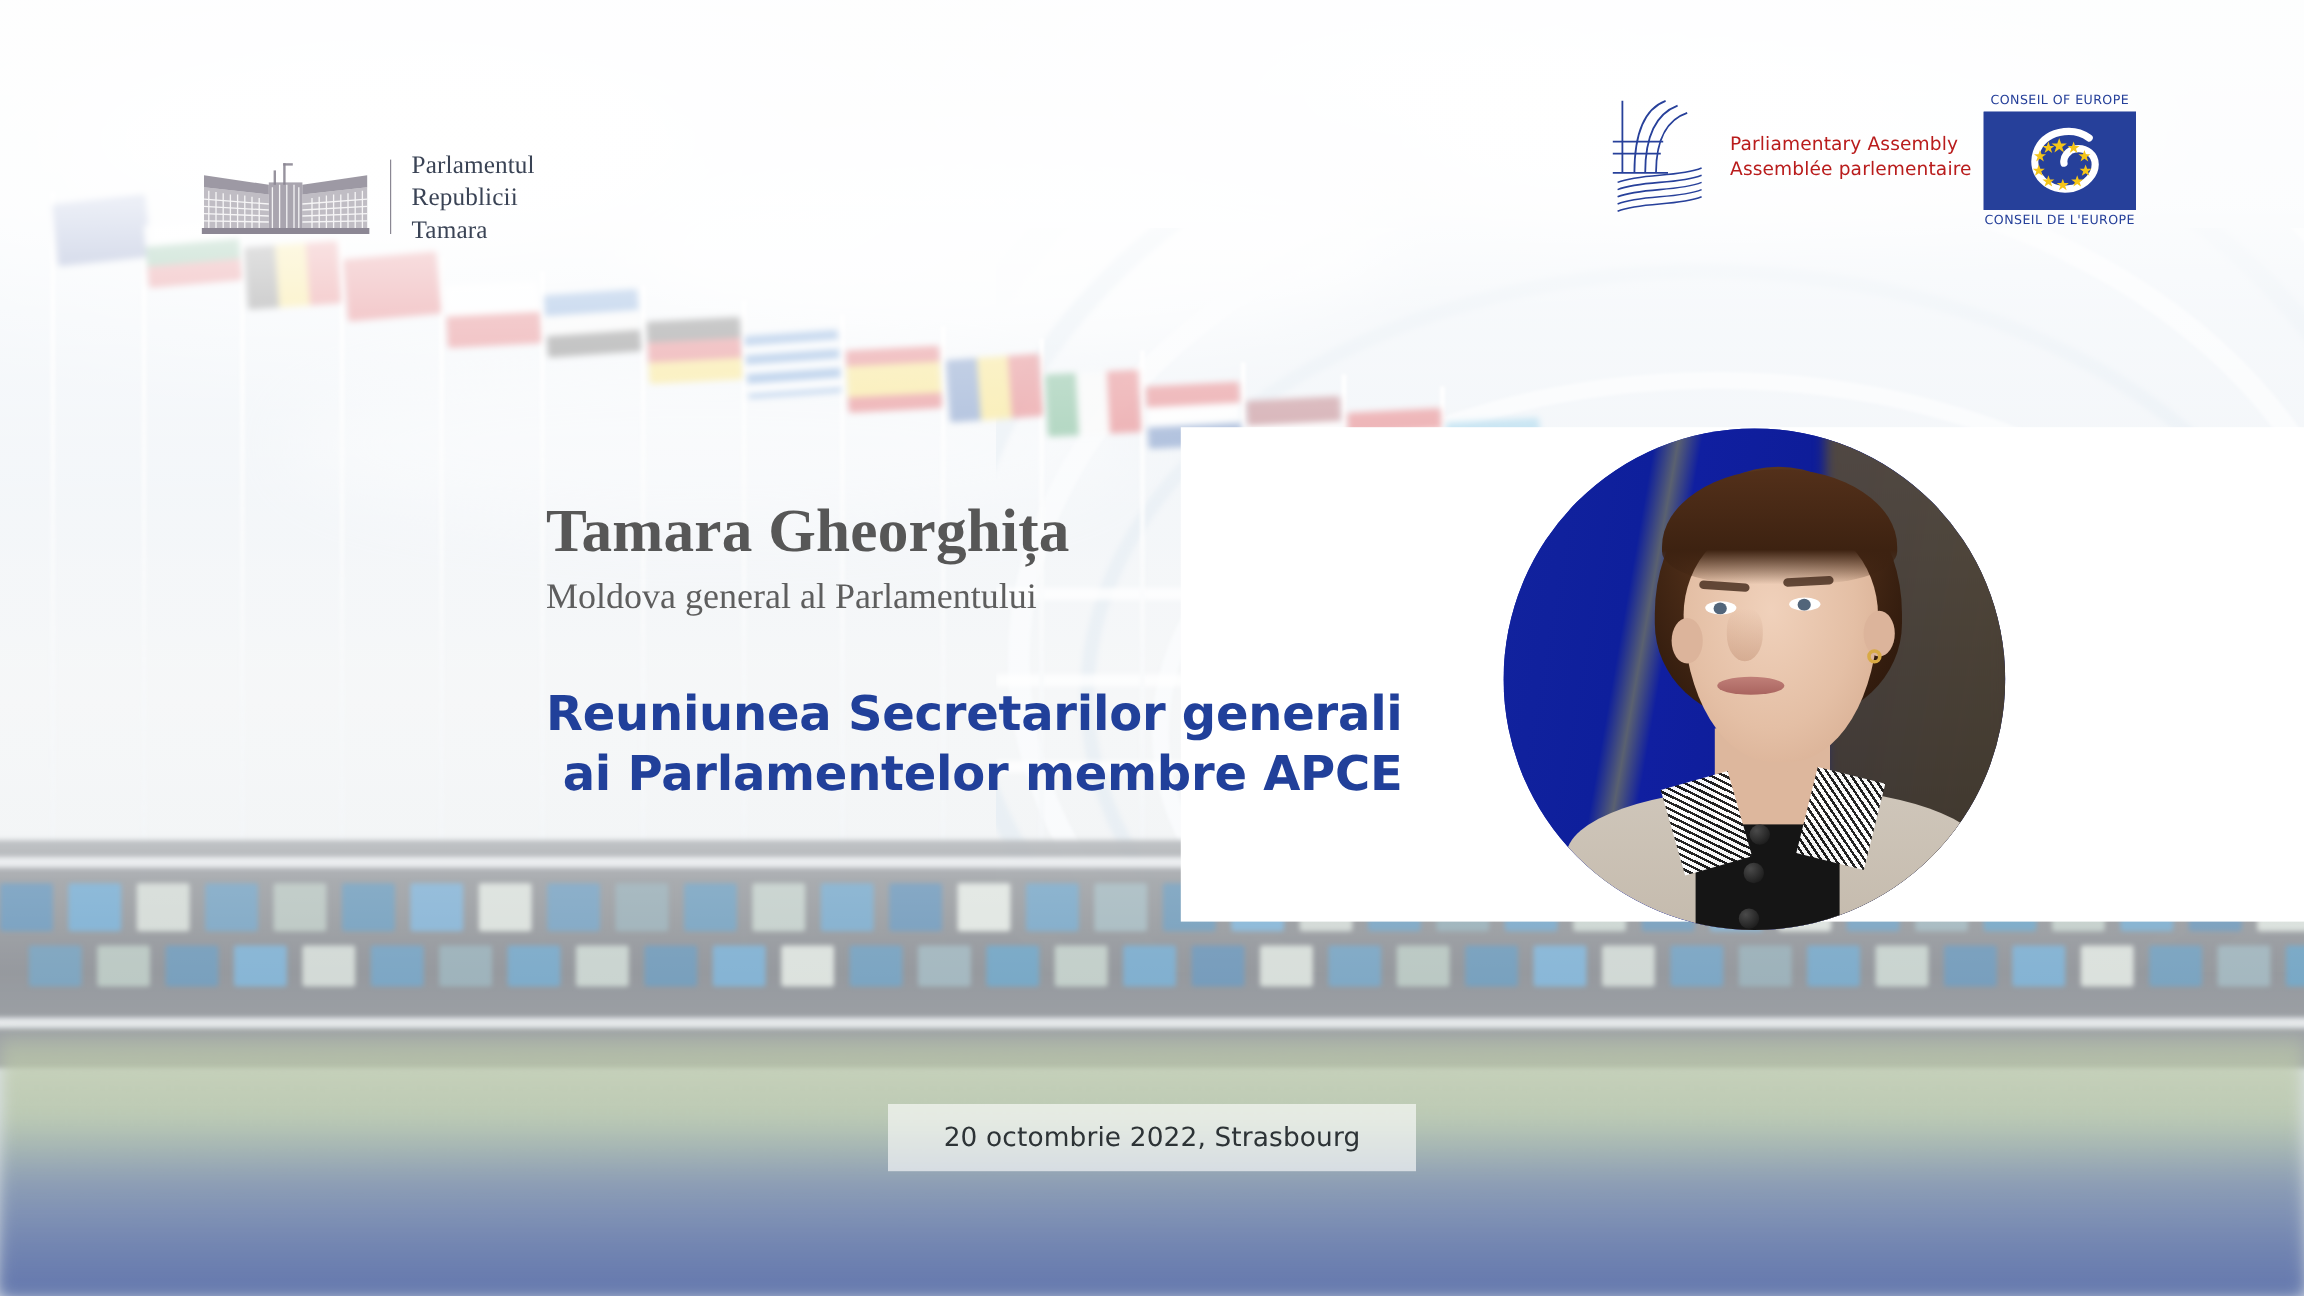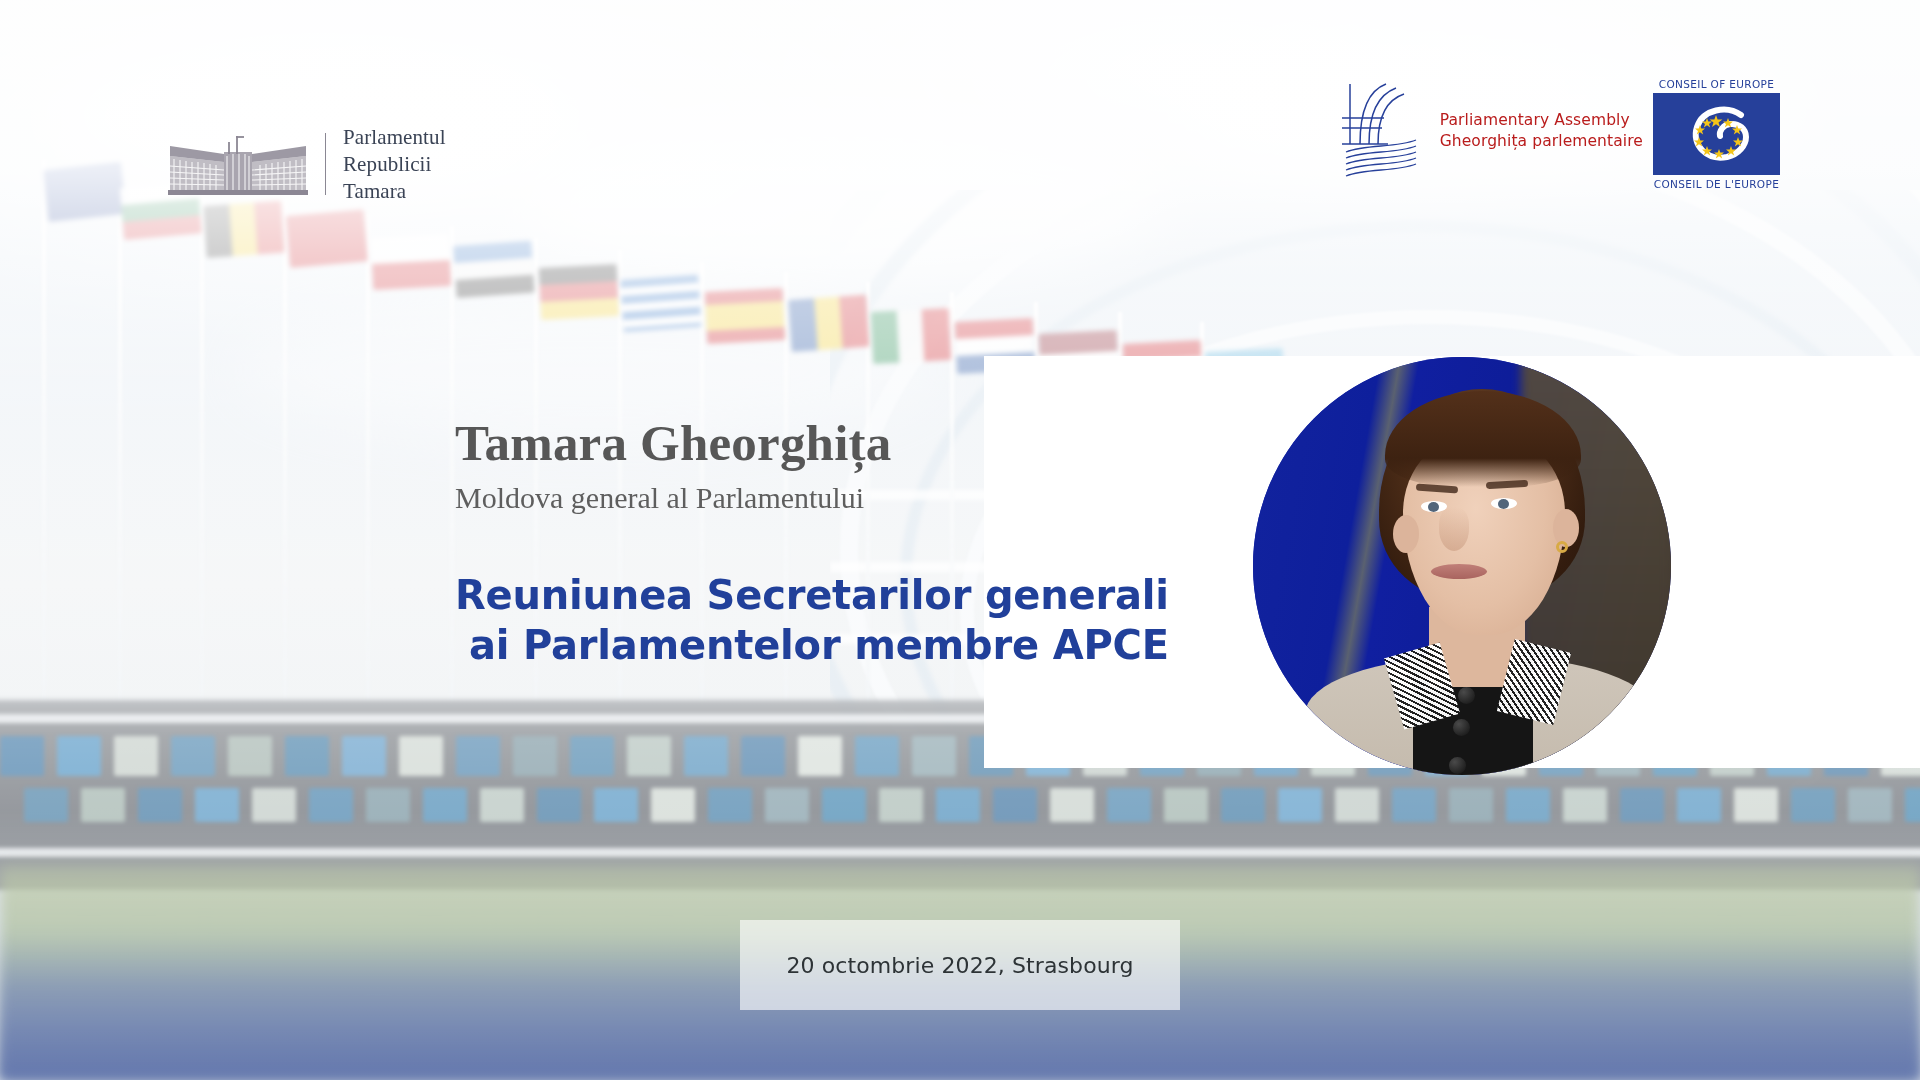--- a/index.html
+++ b/index.html
@@ -252,21 +252,21 @@
     position:absolute; width:17px; height:17px; border-radius:50%;
     background:radial-gradient(circle at 34% 30%, #4a4a4a, #101010);
   }
   .pt-earring {
     position:absolute; width:12px; height:12px; border-radius:50%;
     border:3px solid #d8aa45; background:transparent;
   }
 
   
   .date-band {
-    position:absolute; left:740px; top:920px; width:440px; height:90px;
+    position:absolute; left:740px; top:920px; width:440px; height:56px;
     background:rgba(255,255,255,.62);
     display:flex; align-items:center; justify-content:center;
   }
   .date-text {
     font-family:"DejaVu Sans", sans-serif;
     font-size:22px; color:#2d3336; letter-spacing:.1px;
   }
 </style>
 </head>
 <body>
@@ -453,21 +453,21 @@
           <g fill="none" stroke="#27409a" stroke-width="1.3">
             <path d="M6 74 C26 66 56 70 76 62"></path>
             <path d="M6 80 C26 72 56 76 76 68"></path>
             <path d="M6 86 C26 78 56 82 76 74"></path>
             <path d="M6 92 C26 84 56 88 76 80"></path>
             <path d="M6 98 C26 90 56 94 76 86"></path>
           </g>
         </svg>
         <div class="pace-text">
           <div class="l1">Parliamentary Assembly</div>
-          <div class="l2">Gheorghița parlementaire</div>
+          <div class="l2">Assemblée parlementaire</div>
         </div>
       </div>
 
       <div class="coe-logo">
         <div class="coe-cap">CONSEIL OF EUROPE</div>
         <div class="coe-flag">
           <svg viewBox="0 0 127 82" width="127" height="82">
             <rect width="127" height="82" fill="#26409a"></rect>
             <path d="M88 22 C74 12 50 16 44 34 C38 52 54 68 74 64 C86 61 93 52 93 44
                      C93 36 86 30 77 31 C70 32 66 38 67 43" fill="none" stroke="#ffffff" stroke-width="6" stroke-linecap="round"></path>

